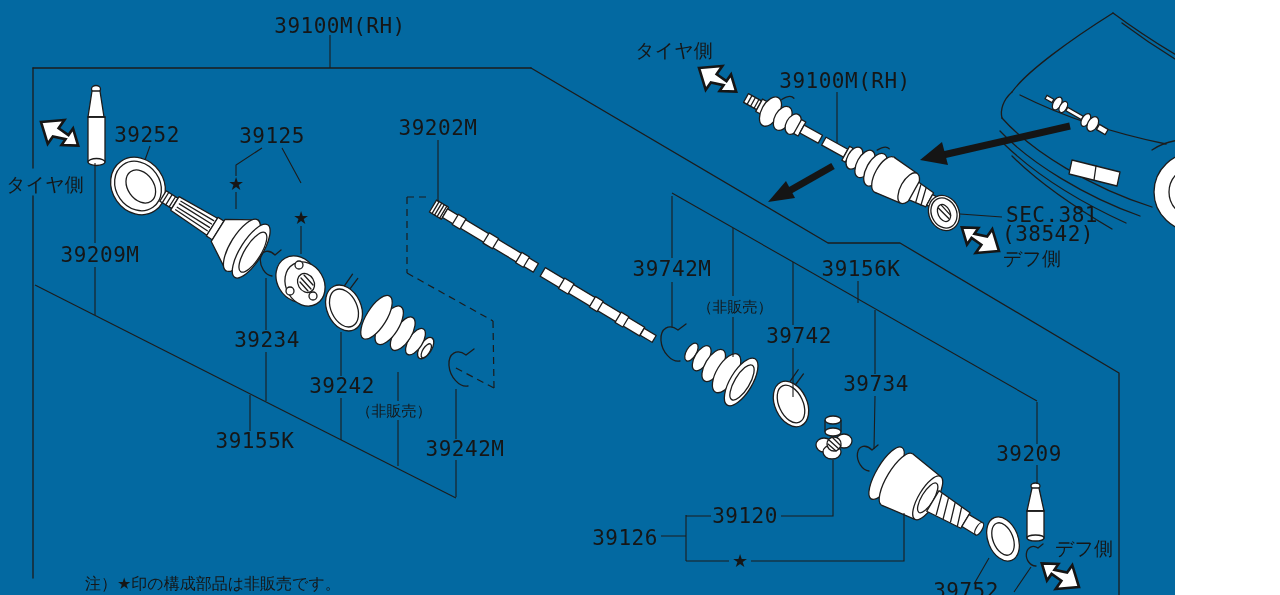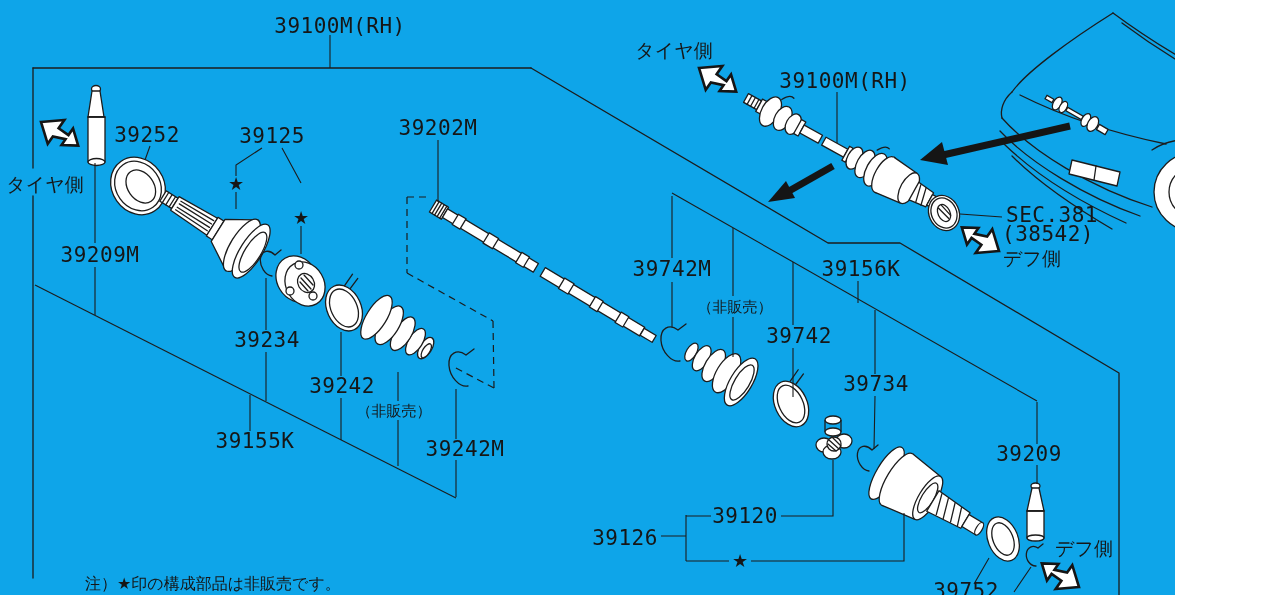--- a/index.html
+++ b/index.html
@@ -1,16 +1,16 @@
 <!DOCTYPE html>
 <html><head>
 <meta charset="utf-8">
 <style>
   html,body{margin:0;padding:0;background:#fff;}
-  .stage{position:relative;width:1175px;height:595px;background:#0ea5e9;overflow:hidden;
+  .stage{position:relative;width:1175px;height:595px;background:#0369a1;overflow:hidden;
          font-family:"DejaVu Sans Mono","Liberation Mono",monospace;}
   svg{position:absolute;left:0;top:0;}
   .ln{fill:none;stroke:#1c1c1c;stroke-width:1.3;stroke-linecap:round;stroke-linejoin:round;}
   .fw{fill:#ffffff;stroke:#1c1c1c;stroke-width:1.3;stroke-linejoin:round;}
   .dash{fill:none;stroke:#1c1c1c;stroke-width:1.2;stroke-dasharray:7 5;}
   .ldr{fill:none;stroke:#1c1c1c;stroke-width:1.1;}
   .blk{fill:#151515;stroke:none;}
   .blkln{fill:none;stroke:#151515;stroke-width:7;}
   .oarr{fill:#ffffff;stroke:#151515;stroke-width:2.6;stroke-linejoin:miter;}
   .num{font-family:"DejaVu Sans Mono","Liberation Mono",monospace;font-size:21px;fill:#161616;letter-spacing:0.5px;}

